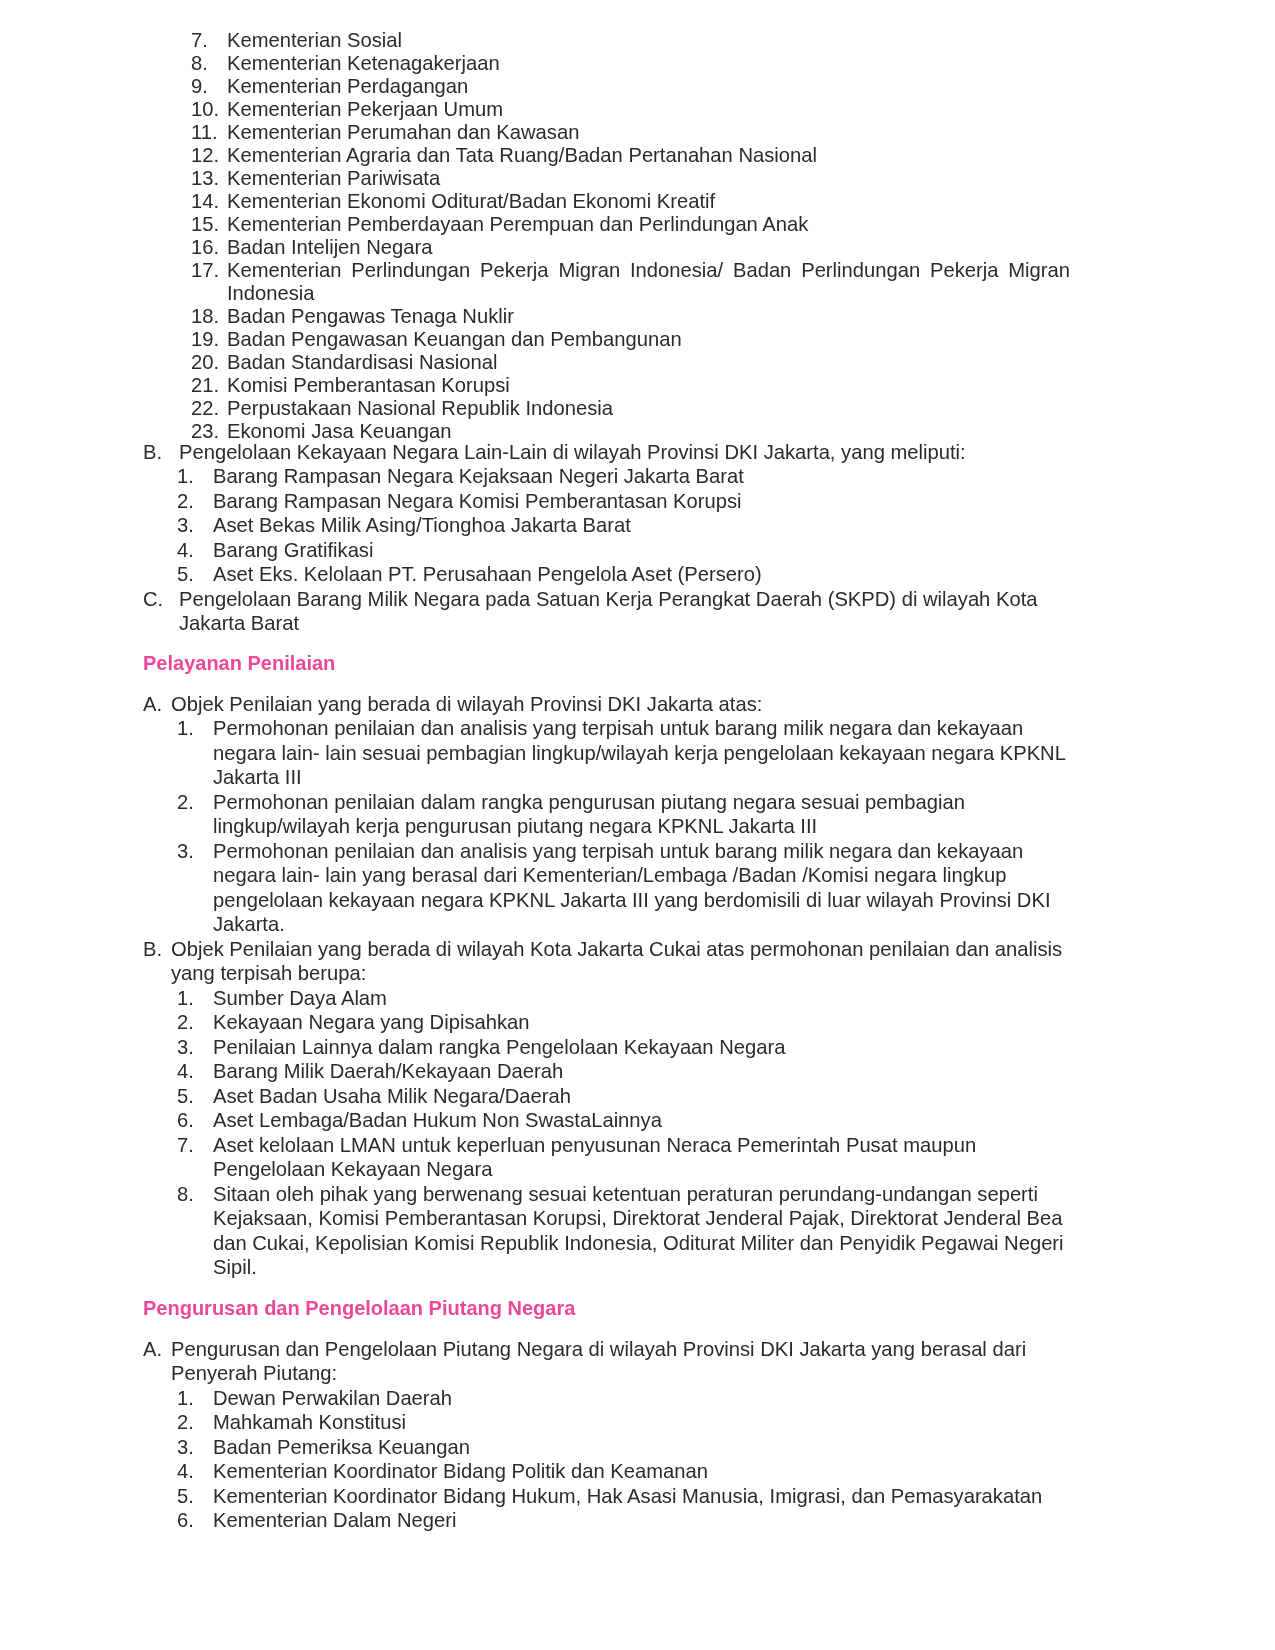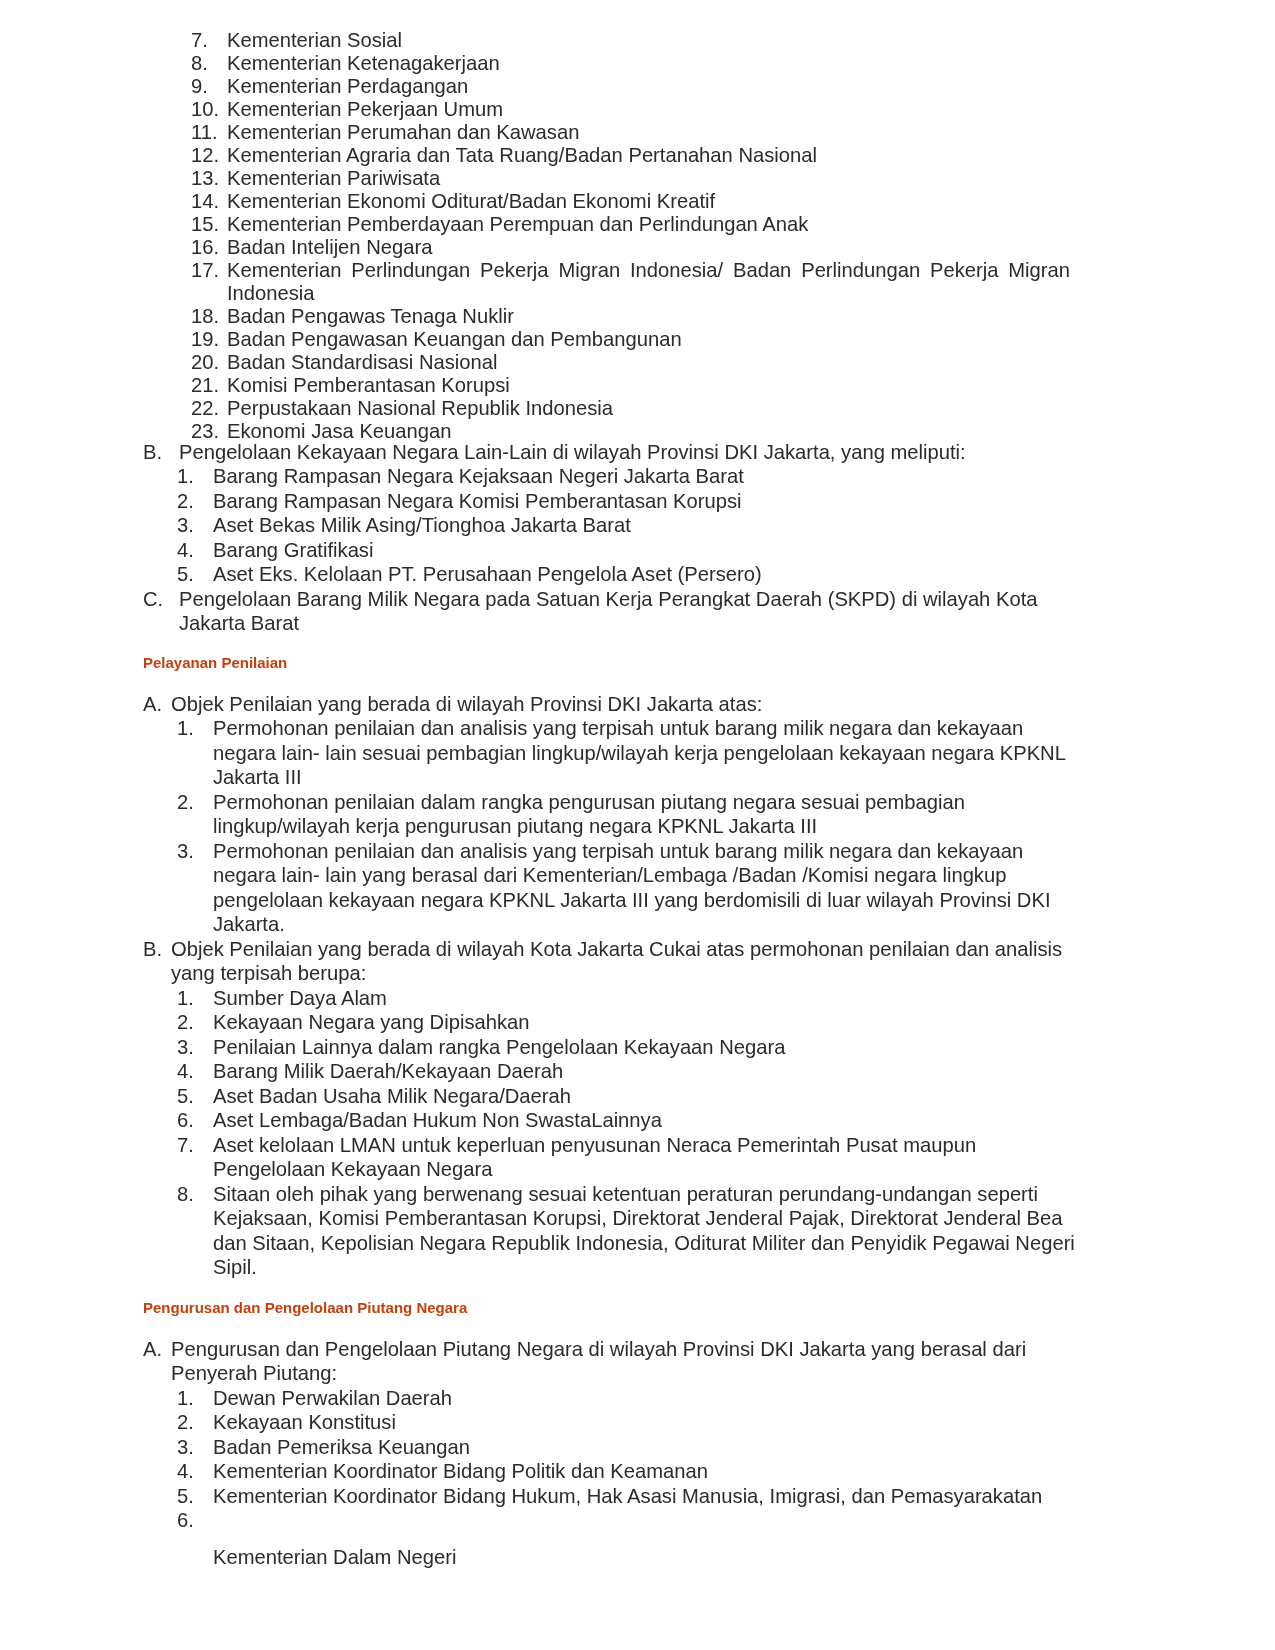--- a/index.html
+++ b/index.html
@@ -1,20 +1,20 @@
 <!DOCTYPE html>
 <html><head>
 <meta charset="utf-8">
 <style>
   html, body { margin:0; padding:0; background:#ffffff; }
   body { width:1275px; height:1650px; position:relative; overflow:hidden;
          font-family:"Liberation Sans", sans-serif; color:#2b2b2b; }
   .page { position:absolute; left:0; top:0; width:1275px; }
   .line { position:absolute; font-size:20.2px; line-height:24px; white-space:nowrap; }
-  .heading { position:absolute; font-size:15px; font-weight:bold; color:#c2410c; white-space:nowrap; line-height:24px; }
+  .heading { position:absolute; font-size:20px; font-weight:bold; color:#ec4899; white-space:nowrap; line-height:24px; }
   .num { position:absolute; font-size:20.2px; line-height:24px; }
   .just { text-align-last:justify; text-align:justify; white-space:normal; }
 </style>
 </head>
 <body>
 
 <div class="page">
 
   <div>
     <span class="num" style="left:191px;top:28px">7.</span>
@@ -115,37 +115,37 @@
     <span class="num" style="left:177px;top:1108px">6.</span>
     <span class="line" style="left:213px;top:1108px">Aset Lembaga/Badan Hukum Non SwastaLainnya</span>
 
     <span class="num" style="left:177px;top:1133px">7.</span>
     <span class="line" style="left:213px;top:1133px">Aset kelolaan LMAN untuk keperluan penyusunan Neraca Pemerintah Pusat maupun</span>
     <span class="line" style="left:213px;top:1157px">Pengelolaan Kekayaan Negara</span>
 
     <span class="num" style="left:177px;top:1182px">8.</span>
     <span class="line" style="left:213px;top:1182px">Sitaan oleh pihak yang berwenang sesuai ketentuan peraturan perundang-undangan seperti</span>
     <span class="line" style="left:213px;top:1206px">Kejaksaan, Komisi Pemberantasan Korupsi, Direktorat Jenderal Pajak, Direktorat Jenderal Bea</span>
-    <span class="line" style="left:213px;top:1231px">dan Sitaan, Kepolisian Negara Republik Indonesia, Oditurat Militer dan Penyidik Pegawai Negeri</span>
+    <span class="line" style="left:213px;top:1231px">dan Cukai, Kepolisian Komisi Republik Indonesia, Oditurat Militer dan Penyidik Pegawai Negeri</span>
     <span class="line" style="left:213px;top:1255px">Sipil.</span>
   </div>
 
   <div class="heading" style="left:143px;top:1296px">Pengurusan dan Pengelolaan Piutang Negara</div>
 
   <div>
     <span class="num" style="left:143px;top:1337px">A.</span>
     <span class="line" style="left:171px;top:1337px">Pengurusan dan Pengelolaan Piutang Negara di wilayah Provinsi DKI Jakarta yang berasal dari</span>
     <span class="line" style="left:171px;top:1361px">Penyerah Piutang:</span>
 
     <span class="num" style="left:177px;top:1386px">1.</span>
     <span class="line" style="left:213px;top:1386px">Dewan Perwakilan Daerah</span>
     <span class="num" style="left:177px;top:1410px">2.</span>
-    <span class="line" style="left:213px;top:1410px">Kekayaan Konstitusi</span>
+    <span class="line" style="left:213px;top:1410px">Mahkamah Konstitusi</span>
     <span class="num" style="left:177px;top:1435px">3.</span>
     <span class="line" style="left:213px;top:1435px">Badan Pemeriksa Keuangan</span>
     <span class="num" style="left:177px;top:1459px">4.</span>
     <span class="line" style="left:213px;top:1459px">Kementerian Koordinator Bidang Politik dan Keamanan</span>
     <span class="num" style="left:177px;top:1484px">5.</span>
     <span class="line" style="left:213px;top:1484px">Kementerian Koordinator Bidang Hukum, Hak Asasi Manusia, Imigrasi, dan Pemasyarakatan</span>
     <span class="num" style="left:177px;top:1508px">6.</span>
-    <span class="line" style="left:213px;top:1545px">Kementerian Dalam Negeri</span>
+    <span class="line" style="left:213px;top:1508px">Kementerian Dalam Negeri</span>
   </div>
 </div>
 
 </body></html>

